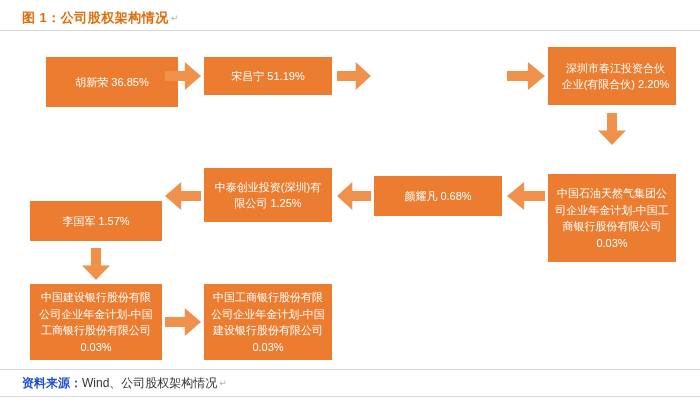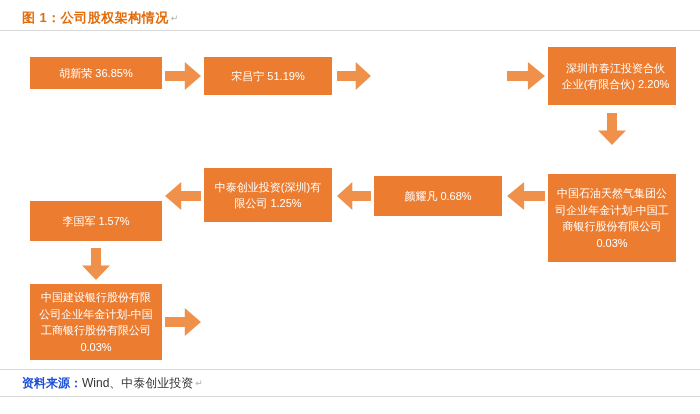--- a/index.html
+++ b/index.html
@@ -20,21 +20,21 @@
     position:absolute;background:#ec7c30;color:#ffffff;
     display:flex;align-items:center;justify-content:center;text-align:center;
     font-size:11px;line-height:1.5;padding:2px 6px;box-sizing:border-box;
   }
   
   .c1{left:30px;width:132px;}
   .c2{left:204px;width:128px;}
   .c3{left:374px;width:128px;}
   .c4{left:548px;width:128px;}
   
-  .b1{top:57px;height:32px;}
+  .b1{top:57px;height:50px;margin-left:16px;}
   .b2{top:57px;height:38px;}
   .b3{top:42px;height:66px;}
   .b4{top:47px;height:58px;padding-left:13px;}
   
   .b5{top:150px;height:88px;margin-top:24px;}
   .b6{top:176px;height:40px;text-align:center;}
   .b7{top:168px;height:54px;}
   .b8{top:176px;height:40px;margin-top:25px;}
   
   .b9{top:284px;height:76px;}
@@ -86,20 +86,21 @@
   <div class="node c3 b6">颜耀凡 0.68%</div>
   <div class="arrow al a6"></div>
   <div class="node c2 b7">中泰创业投资(深圳)有限公司 1.25%</div>
   <div class="arrow al a7"></div>
   <div class="node c1 b8">李国军 1.57%</div>
 
   <div class="arrow ad a8"></div>
 
   <div class="node c1 b9">中国建设银行股份有限公司企业年金计划-中国工商银行股份有限公司 0.03%</div>
   <div class="arrow ar a9"></div>
+  <div class="node c2 b10">中国工商银行股份有限公司企业年金计划-中国建设银行股份有限公司 0.03%</div>
 
   <div class="rule foot-a"></div>
   <div class="source">
-    <span class="lbl">资料来源：</span><span>Wind、中泰创业投资</span><span class="pilcrow">↵</span>
+    <span class="lbl">资料来源：</span><span>Wind、公司股权架构情况</span><span class="pilcrow">↵</span>
   </div>
   <div class="rule foot-b"></div>
 
 </div>
 
 </body></html>

